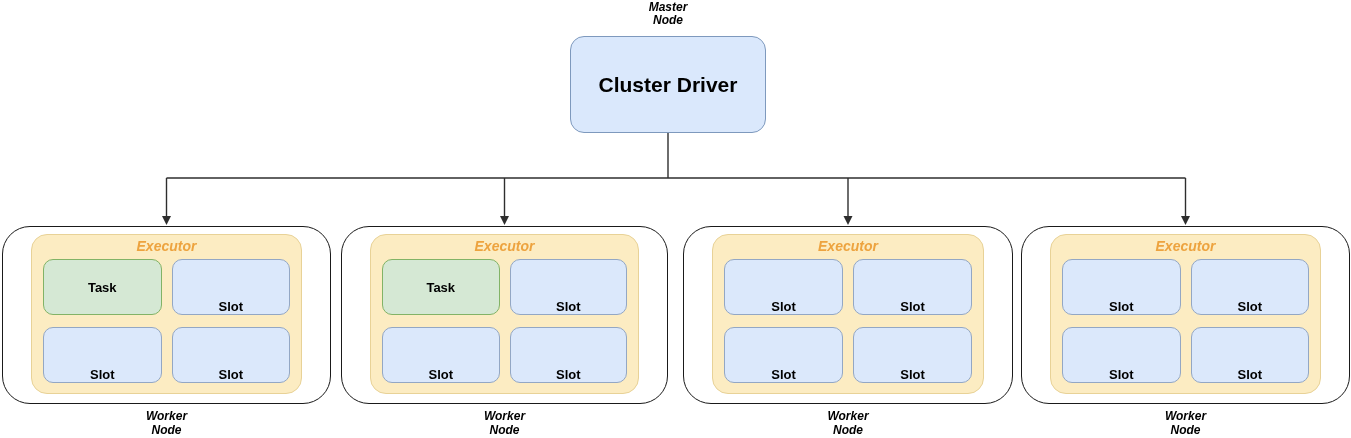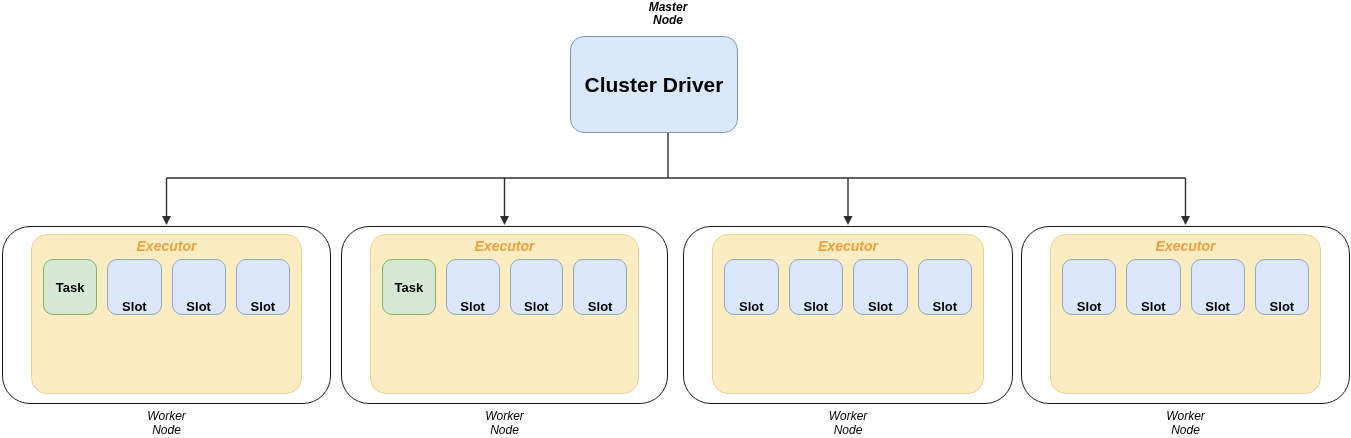--- a/index.html
+++ b/index.html
@@ -30,21 +30,21 @@
     font-size: 12px;
     font-weight: bold;
     font-style: italic;
     line-height: 13px;
     color: var(--text, #000);
   }
   .driver {
     position: absolute;
     left: 570px;
     top: 36px;
-    width: 168px;
+    width: 196px;
     height: 97px;
     box-sizing: border-box;
     background: var(--driver-fill, #dae8fc);
     border: 1px solid var(--driver-border, #7e99bd);
     border-radius: 14px;
     display: flex;
     align-items: center;
     justify-content: center;
   }
   .driver span {
@@ -87,21 +87,21 @@
     font-style: italic;
     color: var(--executor-title, #eda33f);
   }
   .cells {
     position: absolute;
     left: 11px;
     right: 11px;
     top: 24px;
     bottom: 10px;
     display: grid;
-    grid-template-columns: 1fr 1fr 1fr 1fr;
+    grid-template-columns: 1fr 1fr;
     grid-template-rows: 1fr 1fr;
     column-gap: 10px;
     row-gap: 12px;
   }
   .cell {
     box-sizing: border-box;
     border-radius: 10px;
     display: flex;
     align-items: center;
     justify-content: center;
@@ -116,21 +116,21 @@
   }
   .cell.task {
     background: var(--task-fill, #d5e8d4);
     border: 1px solid var(--task-border, #82b366);
   }
   .worker-label {
     margin-top: 5px;
     width: 100%;
     text-align: center;
     font-size: 12px;
-    font-weight: normal;
+    font-weight: bold;
     font-style: italic;
     line-height: 14px;
     color: var(--text, #000);
   }
 </style>
 </head>
 <body>
 
 <div class="canvas">
 

